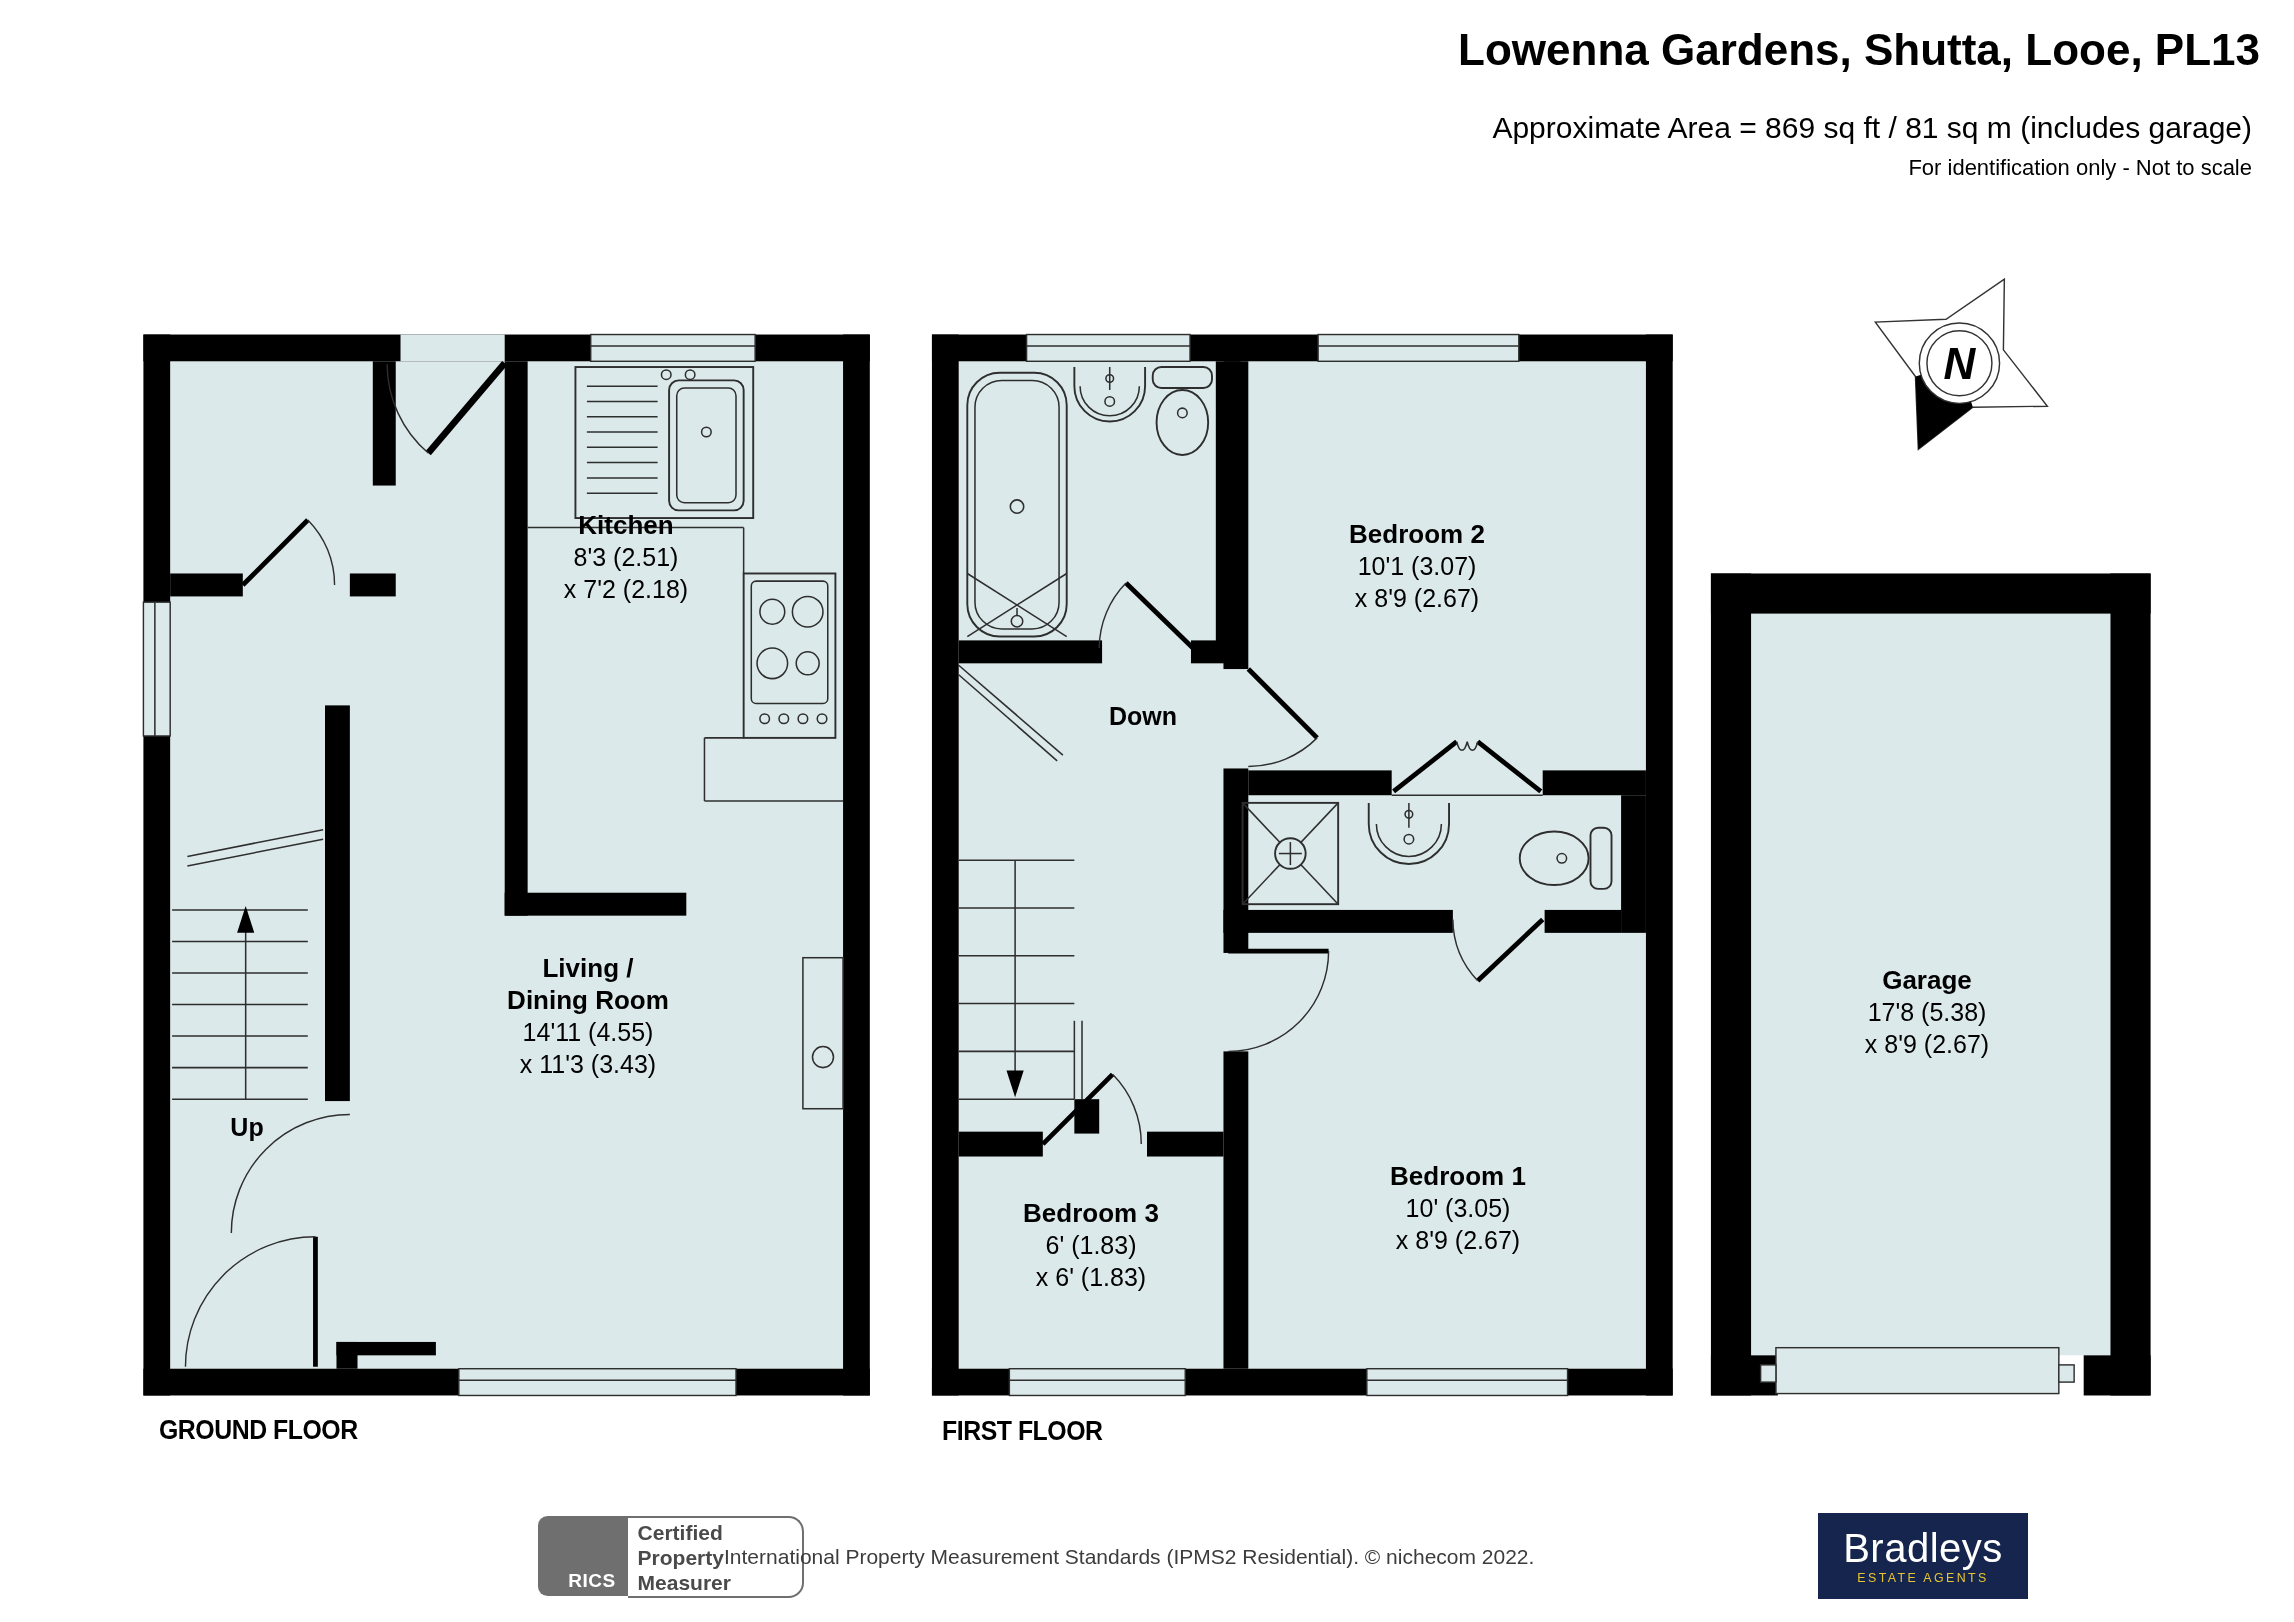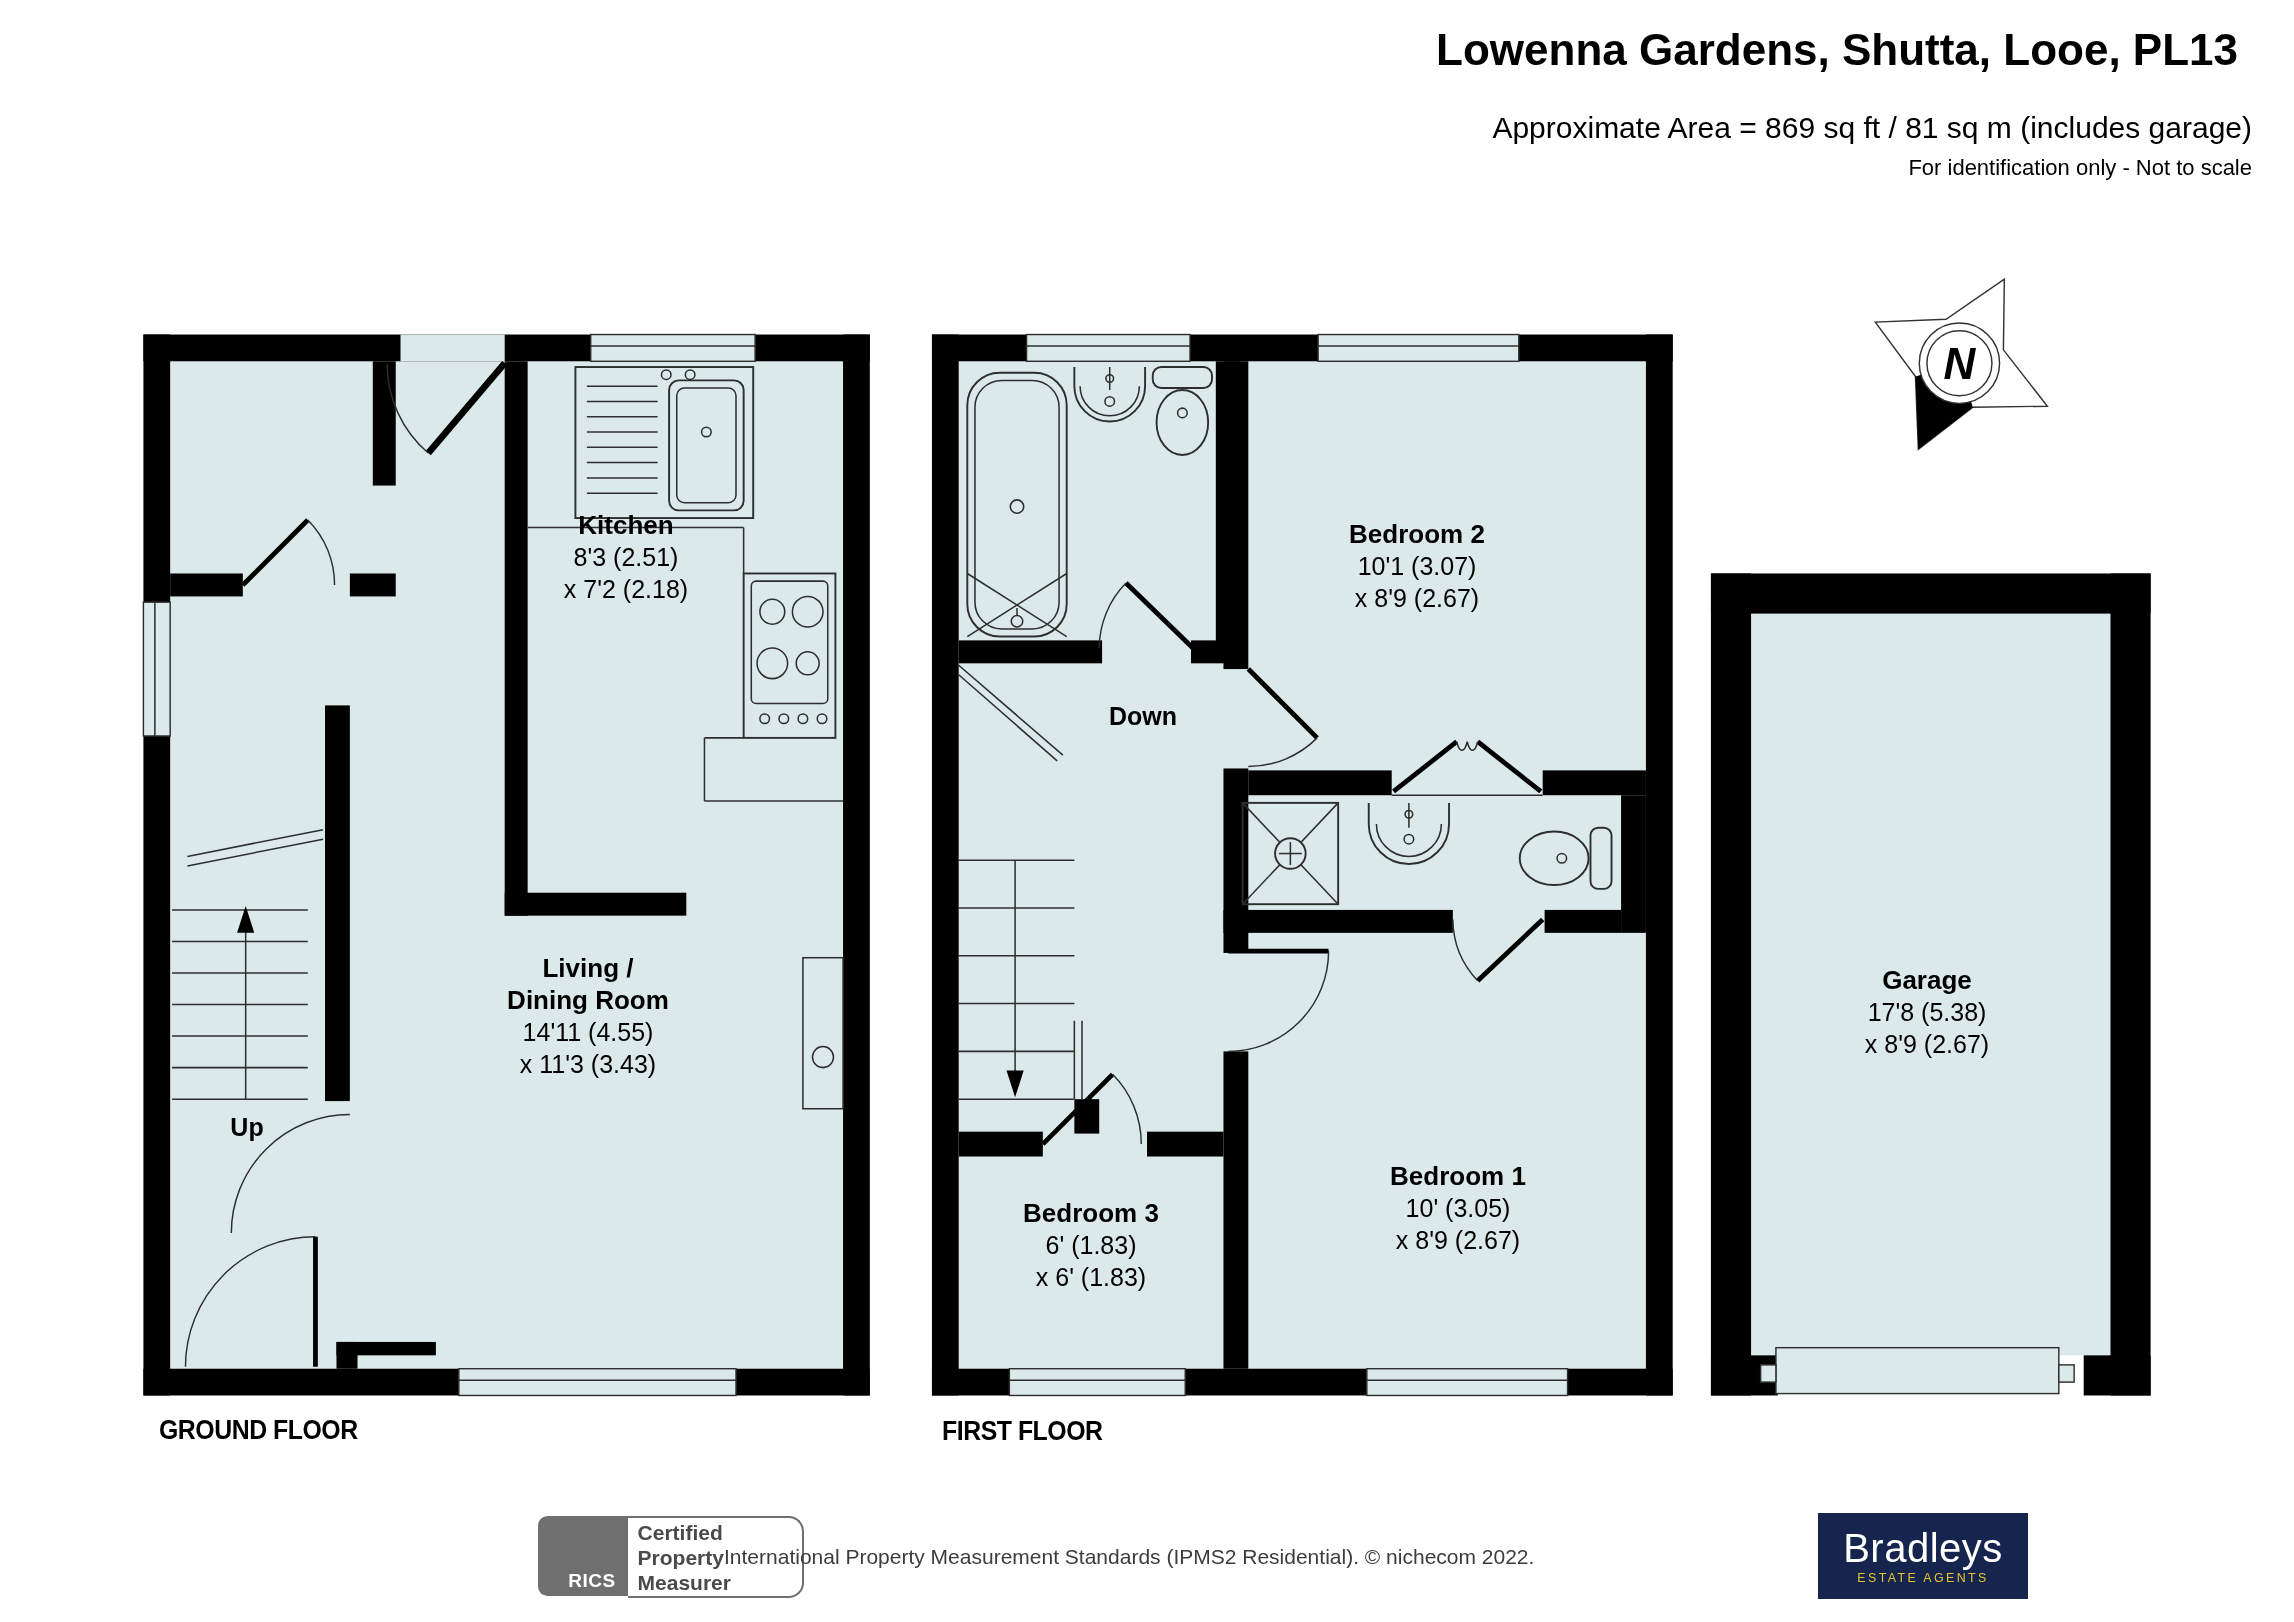--- a/index.html
+++ b/index.html
@@ -9,21 +9,21 @@
   .wall{fill:#000;}
   .pale{fill:#dce9ea;}
   .fx{fill:none;stroke:#2e2e2e;stroke-width:2;}
   .fxp{fill:#dce9ea;stroke:#2e2e2e;stroke-width:2;}
   .thin{fill:none;stroke:#2e2e2e;stroke-width:1.6;}
   .leaf{stroke:#000;stroke-width:7;fill:none;}
   .leaf2{stroke:#000;stroke-width:5;fill:none;}
   .arc{fill:none;stroke:#2e2e2e;stroke-width:1.5;}
   .win{fill:#dce9ea;stroke:#2e2e2e;stroke-width:1.5;}
   .abs{position:absolute;}
-  .hdr-title{right:56px;top:25px;font-size:44px;font-weight:bold;text-align:right;white-space:nowrap;}
+  .hdr-title{right:34px;top:25px;font-size:44px;font-weight:bold;text-align:right;white-space:nowrap;}
   .hdr-sub{right:42px;top:111px;font-size:30px;text-align:right;white-space:nowrap;}
   .hdr-note{right:42px;top:155px;font-size:22px;text-align:right;white-space:nowrap;}
   .room-label{transform:translate(-50%,0);text-align:center;white-space:nowrap;}
   .room-name{font-weight:bold;font-size:26px;line-height:32px;}
   .room-dim{font-weight:normal;font-size:25px;line-height:32px;}
   .stair-label{transform:translate(-50%,0);font-weight:bold;font-size:25px;white-space:nowrap;}
   .floor-label{font-weight:bold;font-size:27px;letter-spacing:-0.5px;transform:scaleX(0.92);transform-origin:left;white-space:nowrap;}
   .footer-text{left:724px;width:1090px;font-size:21px;line-height:30px;color:#3c3c3c;}
   .rics-badge{left:538px;top:1516px;width:108px;height:80px;background:#6f6f6f;border-radius:9.6px 0 0 9.6px;
               display:flex;flex-direction:column;align-items:center;justify-content:flex-end;}

